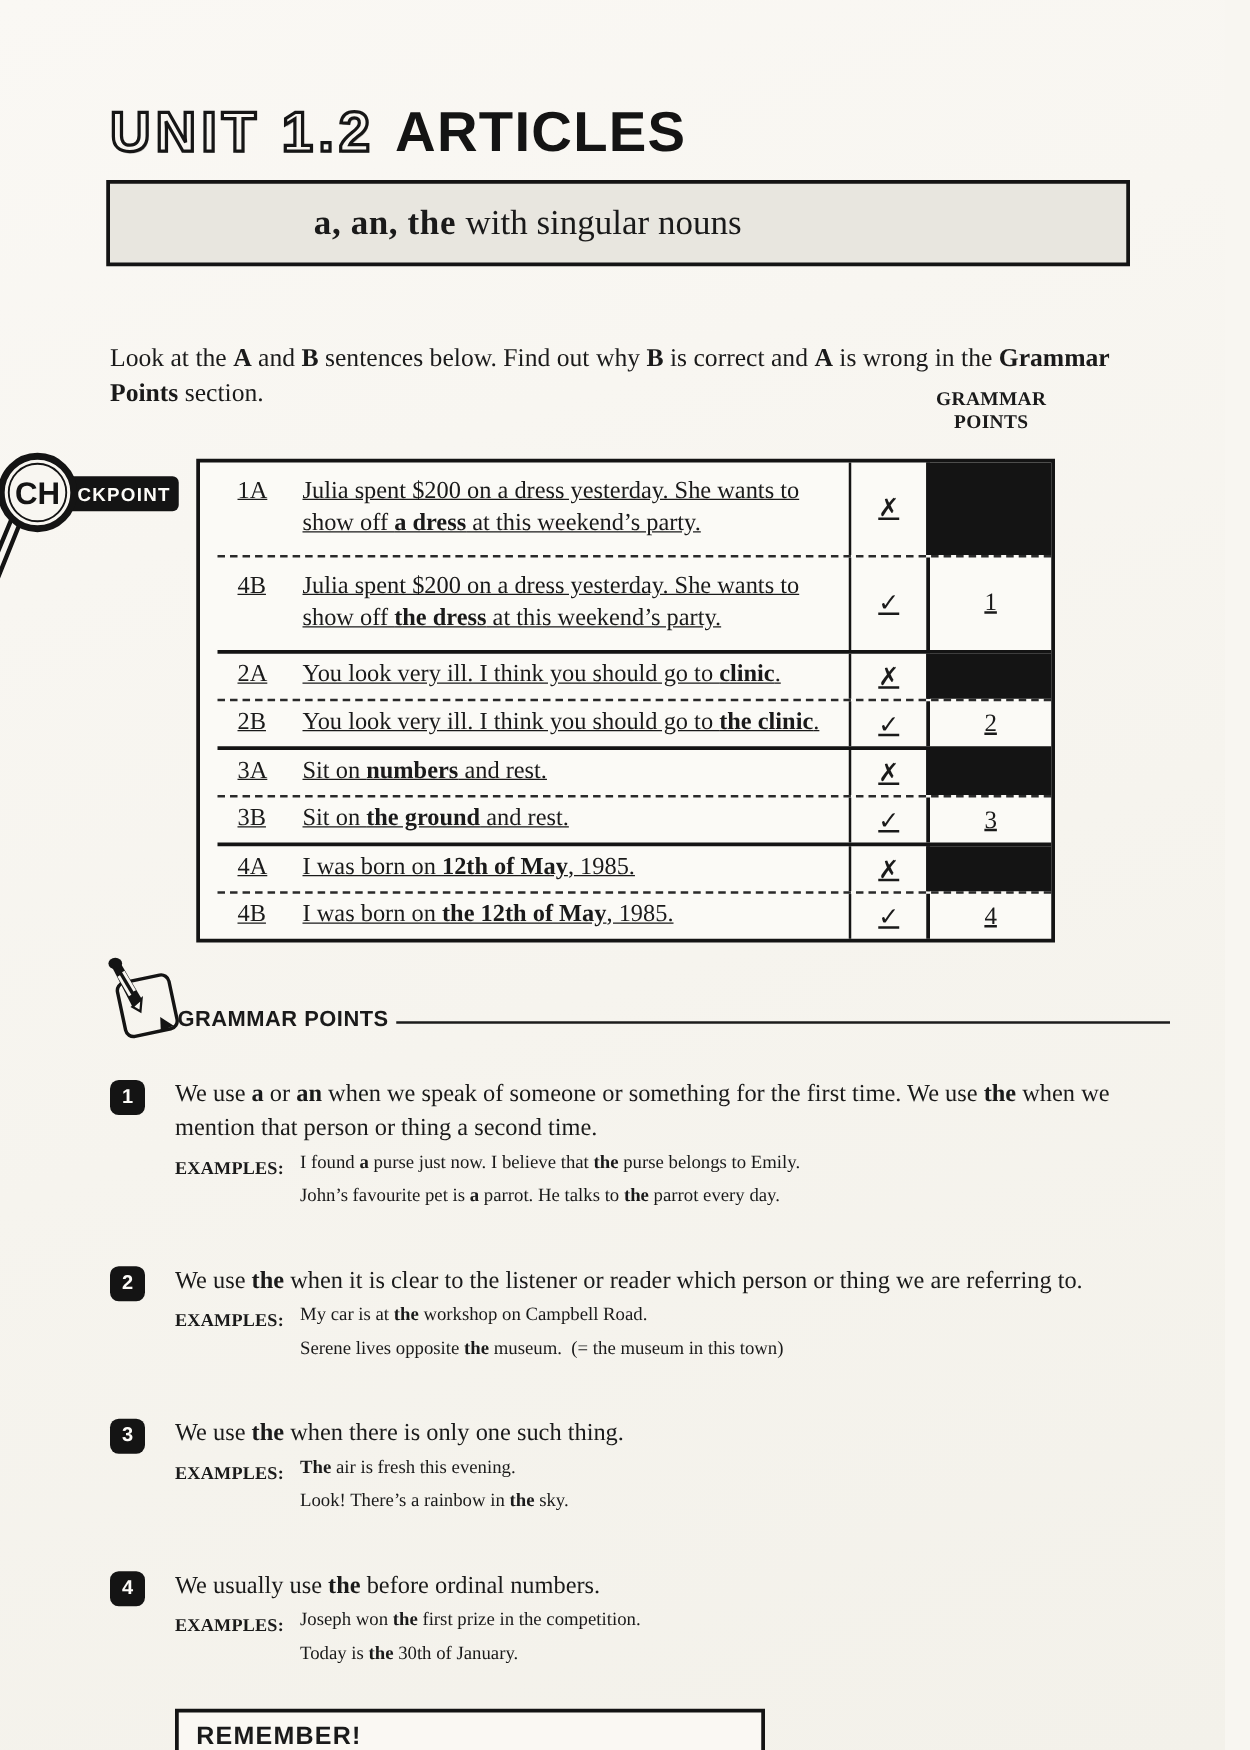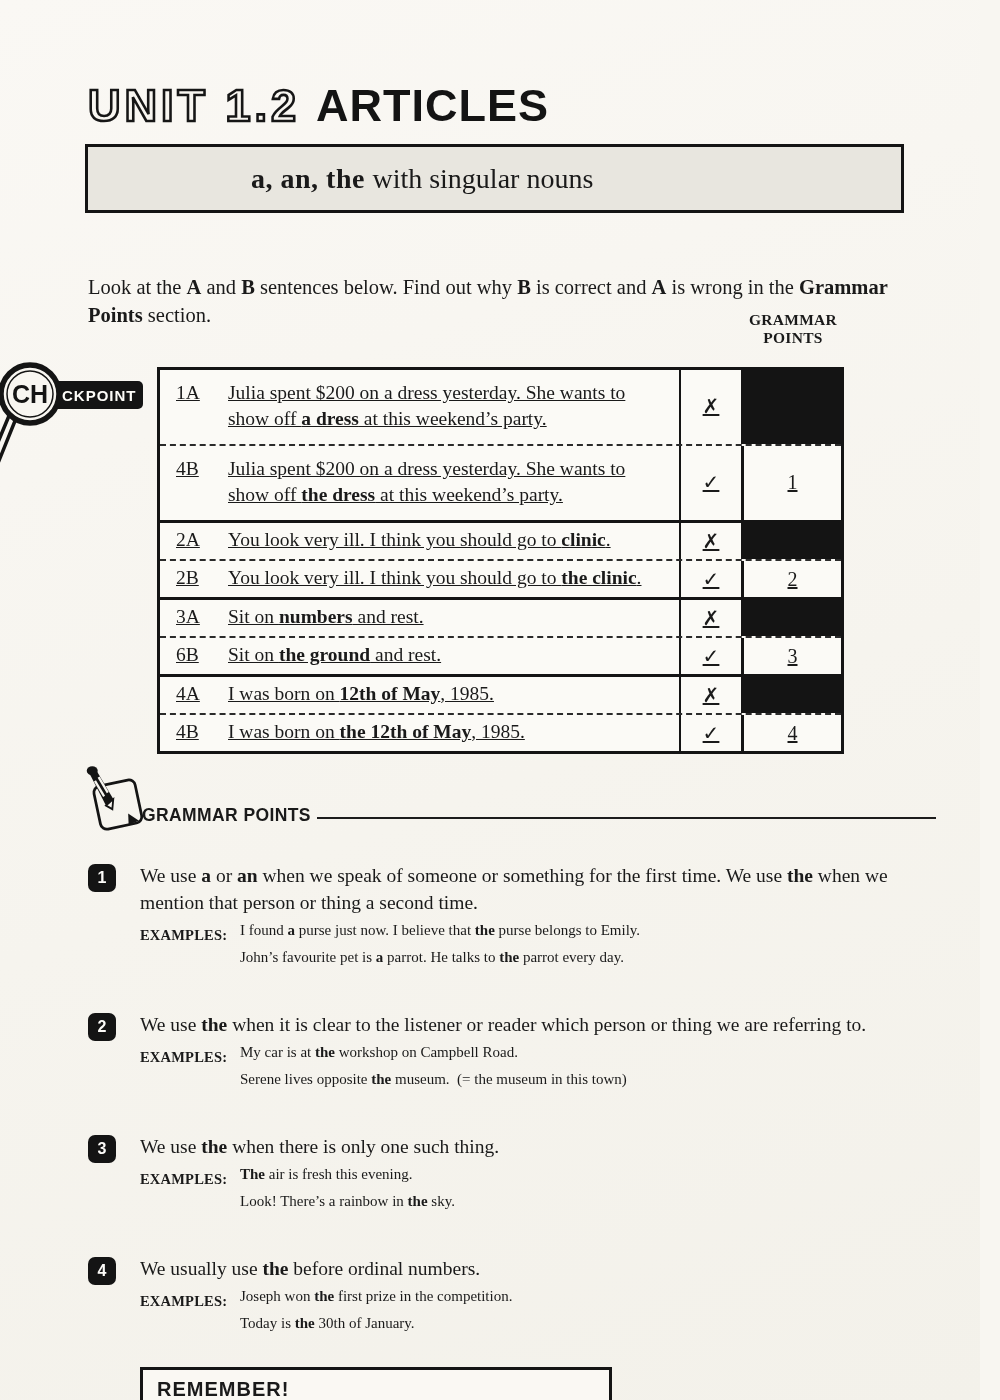--- a/index.html
+++ b/index.html
@@ -61,20 +61,21 @@
   }
   .gp-col-header{
     position:absolute;top:-56px;right:-3px;width:108px;
     text-align:center;font-weight:bold;font-size:15.5px;line-height:18px;
     letter-spacing:.3px;
   }
   .cp-icon{position:absolute;left:-172px;top:-8px;width:170px;height:120px;}
   .cp-table{
     border:3px solid #141414;
     background:#fbfaf6;
+    padding-left:14px;
   }
   .cp-row{display:grid;grid-template-columns:1fr 62px 100px;}
   .cp-row.dashed{border-top:2px dashed #2a2a2a;}
   .cp-row.solid{border-top:3px solid #141414;}
   .cell{padding:4px 8px 6px 0;}
   .sentence{
     display:grid;grid-template-columns:52px 1fr;
     padding-left:16px;font-size:19.5px;line-height:26px;
   }
   .tall .cell{padding-top:10px;padding-bottom:12px;}
@@ -217,21 +218,21 @@
         <div class="cell sentence">
           <span class="row-id">3A</span>
           <span class="row-text">Sit on <b>numbers</b> and rest.</span>
         </div>
         <div class="cell mark">✗</div>
         <div class="cell point filled"></div>
       </div>
 
       <div class="cp-row dashed">
         <div class="cell sentence">
-          <span class="row-id">6B</span>
+          <span class="row-id">3B</span>
           <span class="row-text">Sit on <b>the ground</b> and rest.</span>
         </div>
         <div class="cell mark">✓</div>
         <div class="cell point">3</div>
       </div>
 
       <div class="cp-row solid">
         <div class="cell sentence">
           <span class="row-id">4A</span>
           <span class="row-text">I was born on <b>12th of May</b>, 1985.</span>

